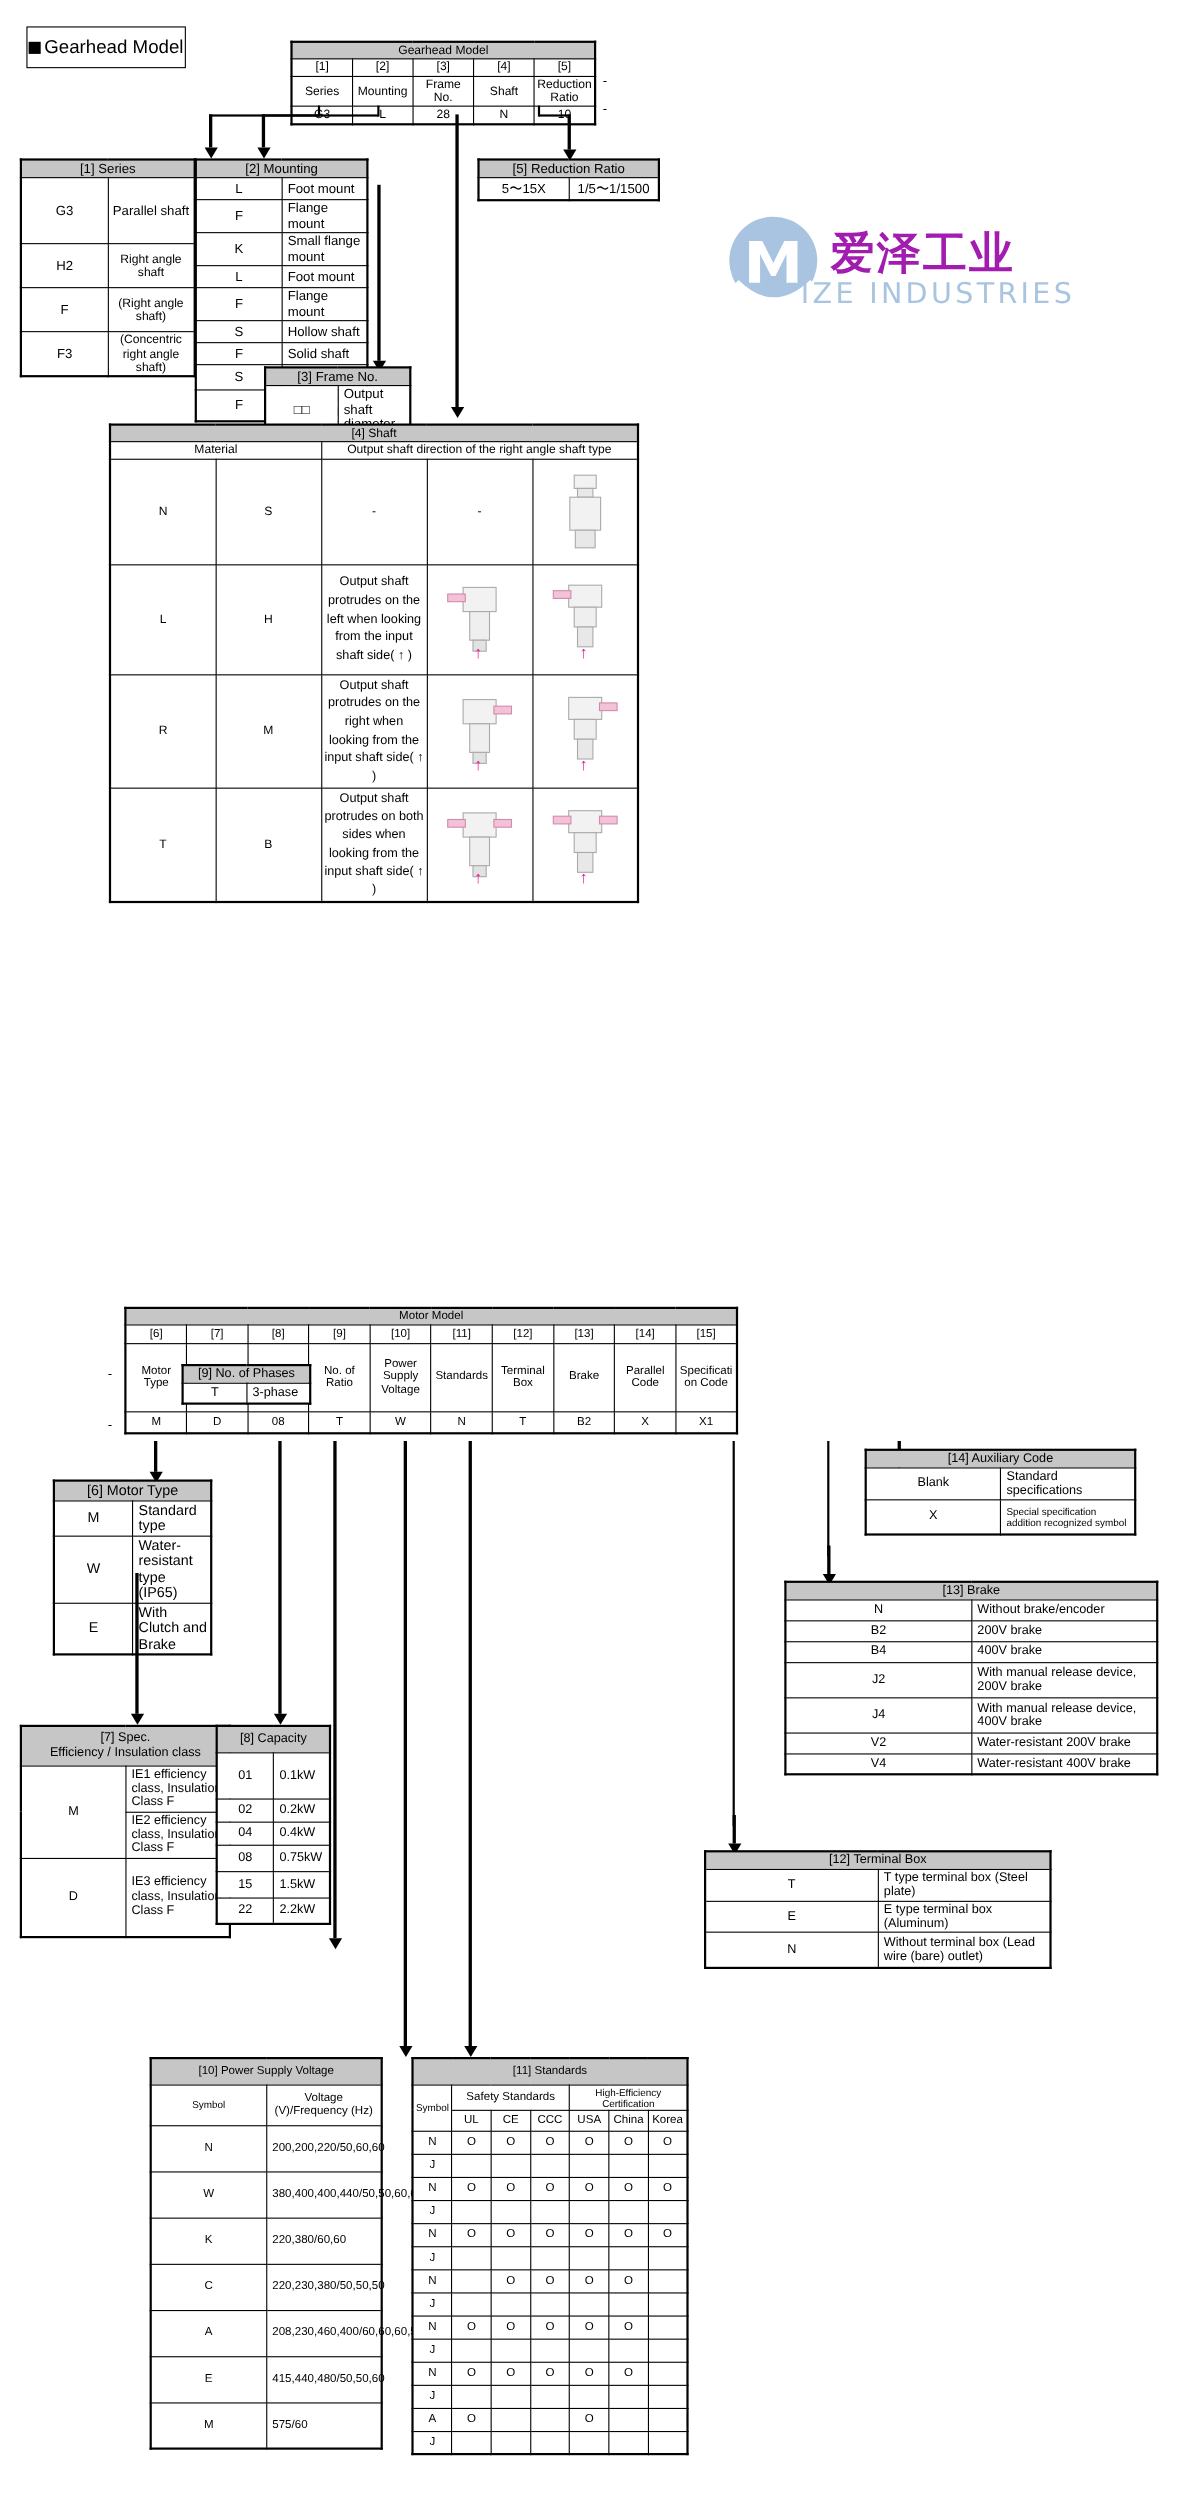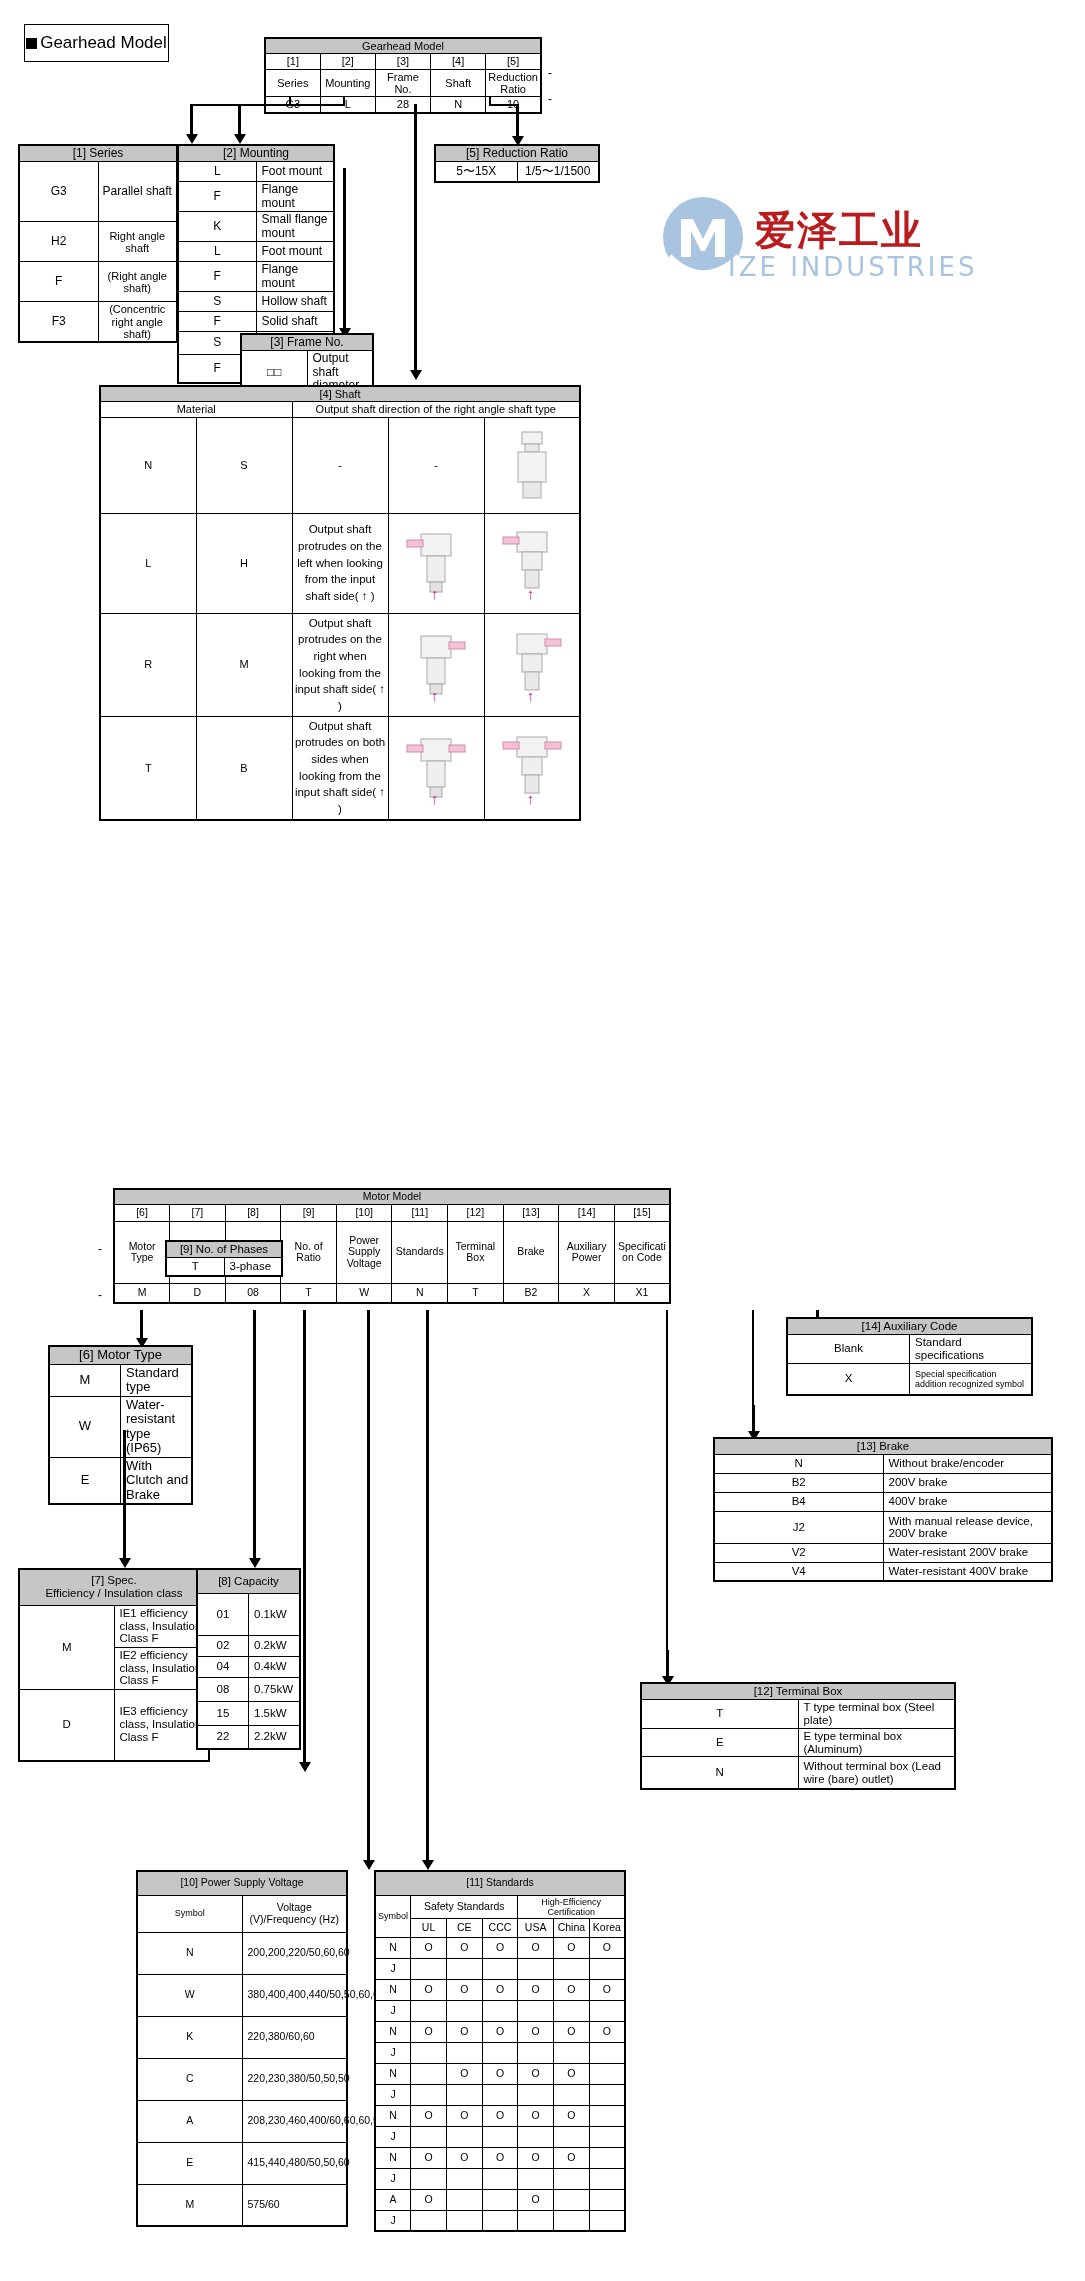--- a/index.html
+++ b/index.html
@@ -50,21 +50,21 @@
 </head>
 <body>
 
 <div class="wm" style="left:655px;top:195px;width:300px;height:110px;">
   <svg width="300" height="110" viewBox="0 0 300 110">
     <circle cx="48" cy="42" r="40" fill="#a8c4e0"></circle>
     <path d="M26 24 L38 24 L48 44 L58 24 L70 24 L70 62 L60 62 L60 36 L50 56 L46 56 L36 36 L36 62 L26 62 Z" fill="#ffffff"></path>
     <path d="M14 62 Q48 96 84 62" stroke="#ffffff" stroke-width="7" fill="none"></path>
   </svg>
 </div>
-<div class="wm wm-text" style="left:755px;top:203px;font-size:40px;color:#b91c1c;font-weight:bold;letter-spacing:2px;text-align:center;">爱泽工业</div>
+<div class="wm wm-text" style="left:755px;top:203px;font-size:40px;color:#a21caf;font-weight:bold;letter-spacing:2px;text-align:center;">爱泽工业</div>
 <div class="wm wm-text" style="left:728px;top:252px;font-size:26px;color:#a8c4e0;letter-spacing:3px;">IZE INDUSTRIES</div>
 
 <div class="abs title-box" style="left:24px;top:24px;width:145px;height:38px;">
   <span class="sq"></span>
     <span>Gearhead Model</span>
 </div>
 
 <table class="t outer abs" style="left:264px;top:37px;width:278px;font-size:11px;">
   <tbody>
       <tr>
@@ -348,21 +348,21 @@
   </tr>
   <tr style="height:62px;">
     <td><span>Motor Type</span></td>
     <td>Spec.</td>
     <td>Capacity</td>
     <td>No. of Ratio</td>
     <td>Power Supply Voltage</td>
     <td>Standards</td>
     <td>Terminal Box</td>
     <td>Brake</td>
-    <td>Auxiliary Power</td>
+    <td>Parallel Code</td>
     <td>Specificati
 on Code</td>
   </tr>
   <tr style="height:20px;">
     <td>M</td>
     <td>D</td>
     <td>08</td>
     <td>T</td>
     <td>W</td>
     <td>N</td>
@@ -519,20 +519,24 @@
         <td class="lft">200V brake</td>
       </tr>
   <tr style="height:19px;">
         <td>B4</td>
         <td class="lft">400V brake</td>
       </tr>
   <tr style="height:32px;">
         <td>J2</td>
         <td class="lft">With manual release device, 200V brake</td>
       </tr>
+  <tr style="height:32px;">
+        <td>J4</td>
+        <td class="lft">With manual release device, 400V brake</td>
+      </tr>
   <tr style="height:19px;">
         <td>V2</td>
         <td class="lft">Water-resistant 200V brake</td>
       </tr>
   <tr style="height:19px;">
         <td>V4</td>
         <td class="lft">Water-resistant 400V brake</td>
       </tr>
 </tbody>
   </table>

